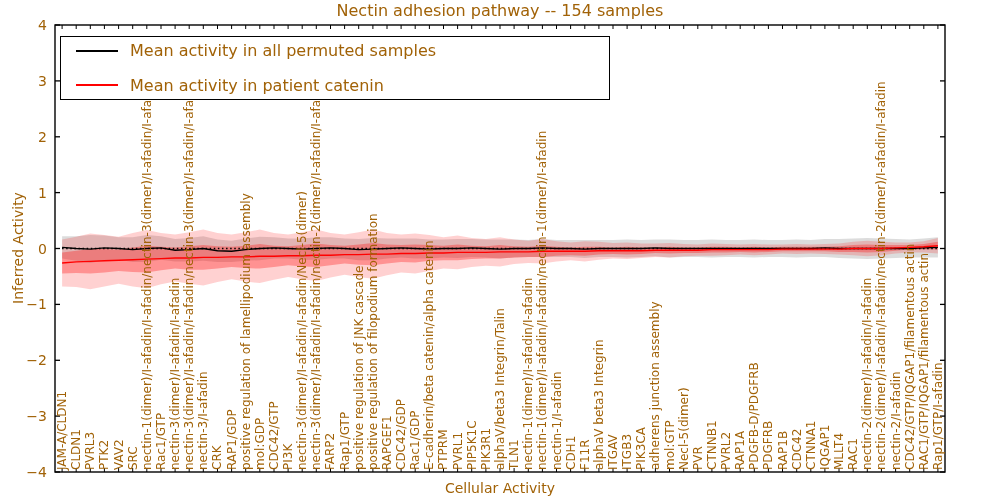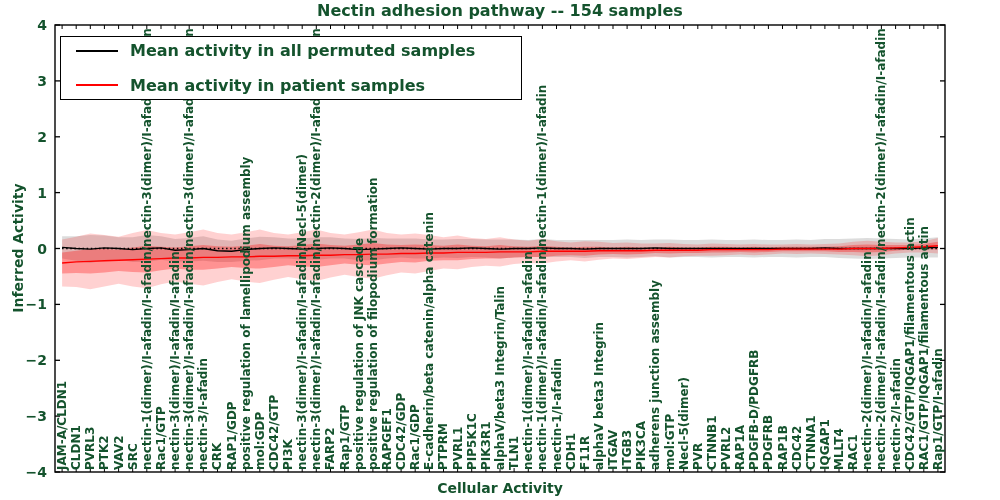--- a/index.html
+++ b/index.html
@@ -1,20 +1,19 @@
 <!DOCTYPE html>
 <html><head>
 <meta charset="utf-8">
 <style>
   html,body{margin:0;padding:0;background:#ffffff;}
   .figure{
     position:relative;width:1000px;height:500px;background:#ffffff;
     font-family:"DejaVu Sans","Liberation Sans",sans-serif;overflow:hidden;
-    color:#14532d;
-    font-weight:bold;
+    color:#a16207;
   }
   .title{
     position:absolute;left:55px;width:890px;top:1px;text-align:center;
     font-size:16px;white-space:nowrap;
   }
   .xlabel{
     position:absolute;left:55px;width:890px;top:480px;text-align:center;
     font-size:14px;
   }
   .ylabel{
@@ -24,21 +23,21 @@
   svg.plot{position:absolute;left:0;top:0;z-index:1;}
   .ytick-label{
     position:absolute;width:40px;text-align:right;font-size:14px;line-height:14px;
     z-index:2;
   }
   .xcat-label{
     position:absolute;font-size:12px;line-height:12px;white-space:nowrap;
     transform:rotate(-90deg);transform-origin:0 0;z-index:3;
   }
   .legend{
-    position:absolute;left:60px;top:36px;width:462px;height:64px;
+    position:absolute;left:60px;top:36px;width:550px;height:64px;
     background:#ffffff;border:1px solid #000;z-index:5;
     display:flex;flex-direction:column;justify-content:space-around;
     box-sizing:border-box;padding:2px 0;gap:11px;
   }
   .legend-entry{display:flex;align-items:center;height:28px;}
   .legend-swatch{width:42px;height:0;border-top-style:solid;border-top-width:2px;margin-left:15px;}
   .legend-text{margin-left:12px;font-size:16px;white-space:nowrap;}
 </style>
 </head>
 <body>
@@ -279,16 +278,16 @@
       <div class="xcat-label" style="left: 931.937px; top: 470px;">Rap1/GTP/I-afadin</div>
     </div>
 
   <div class="legend">
     <div class="legend-entry">
       <span class="legend-swatch" id="sw0" style="border-top-color: rgb(0, 0, 0);"></span>
       <span class="legend-text">Mean activity in all permuted samples</span>
     </div>
     <div class="legend-entry">
       <span class="legend-swatch" id="sw1" style="border-top-color: rgb(255, 0, 0);"></span>
-      <span class="legend-text">Mean activity in patient samples</span>
+      <span class="legend-text">Mean activity in patient catenin</span>
     </div>
   </div>
 </div>
 
 </body></html>

